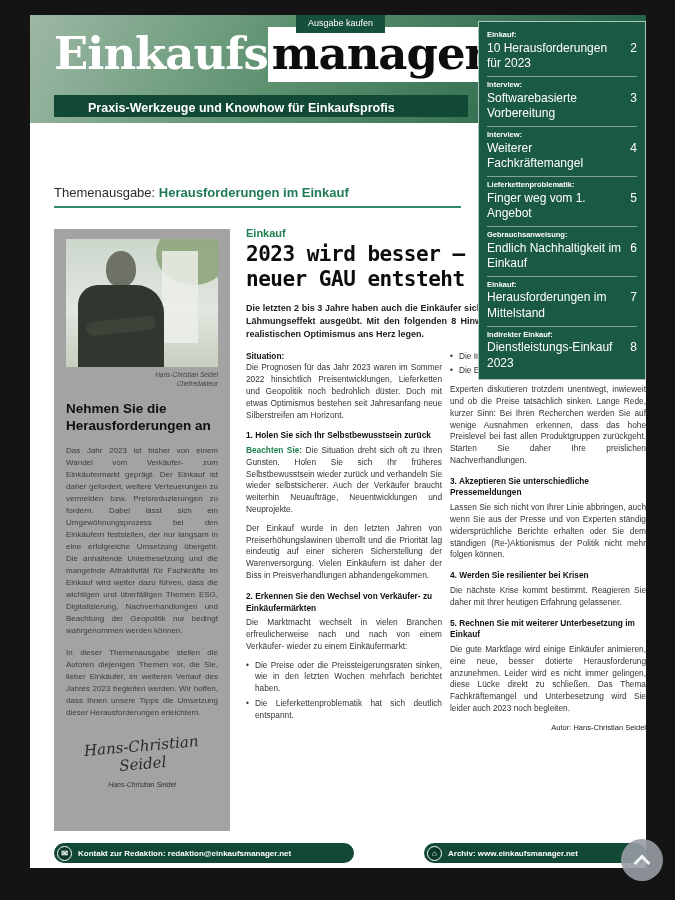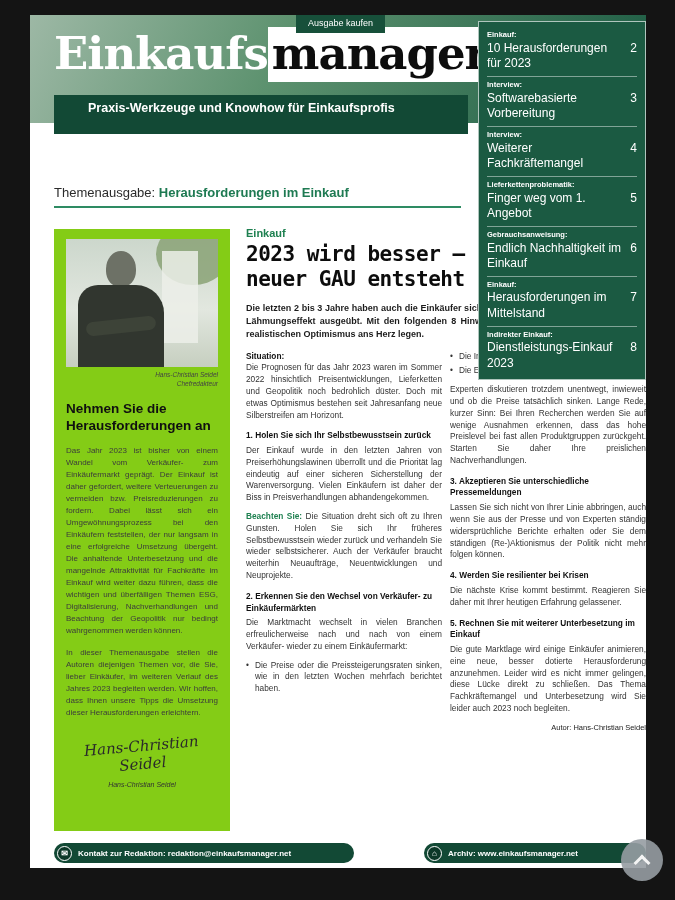--- a/index.html
+++ b/index.html
@@ -12,40 +12,40 @@
   
   .header { position:absolute; left:0; top:0; width:616px; height:108px;
             background:linear-gradient(115deg,#9db8a5 0%,#5d926f 40%,#1c5b43 100%); }
   .buy-button { position:absolute; left:266px; top:0; background:#17503a; color:#fff;
                 font-size:9px; padding:3px 12px 5px; border:0; cursor:pointer; z-index:6;
                 font-family:"Liberation Sans", sans-serif; }
   .masthead { position:absolute; left:24px; top:12px; font-family:"DejaVu Serif", serif;
               font-weight:bold; font-size:45px; letter-spacing:-1px; white-space:nowrap; z-index:2; }
   .masthead .part-white { color:#ffffff; }
   .masthead .part-black { color:#0d0d0d; background:#ffffff; padding:0 10px 2px 4px; display:inline-block; }
-  .tagline-bar { position:absolute; left:24px; top:80px; width:414px; height:39px; background:#124935;
+  .tagline-bar { position:absolute; left:24px; top:80px; width:414px; height:22px; background:#124935;
                  color:#fff; font-weight:bold; font-size:12.5px; line-height:27px; padding-left:34px; z-index:2; }
 
   
   .toc { position:absolute; left:448px; top:6px; width:168px; background:#1b5a42;
          border:1px solid rgba(255,255,255,0.65); padding:5px 8px 3px; color:#fff; z-index:5; }
   .toc-item { border-bottom:1px solid rgba(255,255,255,0.45); padding:3px 0 4px; cursor:pointer; }
   .toc-item:last-child { border-bottom:0; }
   .toc-cat { font-weight:bold; font-size:7.5px; line-height:1.3; }
   .toc-row { display:flex; justify-content:flex-end; font-size:12px; line-height:1.3; margin-top:1px; }
   .toc-page { margin-left:6px; }
 
   
   .theme-line { position:absolute; left:24px; top:170px; font-size:13px; color:#2b2b2b; }
   .theme-value { color:#1e7a52; font-weight:bold; }
   .green-rule { position:absolute; left:24px; top:191px; width:407px; height:2px; background:#2e8b63; }
 
   
   .sidebar { position:absolute; left:24px; top:214px; width:176px; height:602px;
-             background:#84cc16; padding:10px 12px; }
+             background:#a3a3a3; padding:10px 12px; }
   .photo { position:relative; width:152px; height:128px; overflow:hidden;
            background:linear-gradient(180deg,#ccd7cc 0%,#e2e7df 55%,#c6cfc0 100%); }
   .photo-foliage { position:absolute; right:-12px; top:-16px; width:74px; height:62px;
                    background:#8aa275; border-radius:50%; opacity:.85; }
   .photo-building { position:absolute; right:20px; top:12px; width:36px; height:92px;
                     background:#eceee9; opacity:.85; }
   .person-head { position:absolute; left:40px; top:12px; width:30px; height:36px;
                  background:#6d7166; border-radius:50% 50% 45% 45%; }
   .person-body { position:absolute; left:12px; top:46px; width:86px; height:84px;
                  background:#31362f; border-radius:20px 28px 0 0; }
@@ -187,27 +187,28 @@
   <div class="main">
     <div class="kicker">Einkauf</div>
     <h1 class="headline">2023 wird besser – solange kein neuer GAU entsteht</h1>
     <p class="lead">Die letzten 2 bis 3 Jahre haben auch die Einkäufer sichtlich verunsichert und einen gewissen Lähmungseffekt ausgeübt. Mit den folgenden 8 Hinweisen möchte ich Ihnen wieder mehr realistischen Optimismus ans Herz legen.</p>
 
     <div class="cols">
       <div class="col">
         <p><span class="label-bold">Situation:</span><br>
            <span>Die Prognosen für das Jahr 2023 waren im Sommer 2022 hinsichtlich Preisentwicklungen, Lieferketten und Geopolitik noch bedrohlich düster. Doch mit etwas Optimismus bestehen seit Jahresanfang neue Silberstreifen am Horizont.</span></p>
         <div class="sec-heading">1. Holen Sie sich Ihr Selbstbewusstsein zurück</div>
-        <p>Der Einkauf wurde in den letzten Jahren von Preiserhöhungslawinen überrollt und die Priorität lag eindeutig auf einer sicheren Sicherstellung der Warenversorgung. Vielen Einkäufern ist daher der Biss in Preisverhandlungen abhandengekommen.</p>
         <p><span class="label-green">Beachten Sie:</span>
            <span>Die Situation dreht sich oft zu Ihren Gunsten. Holen Sie sich Ihr früheres Selbstbewusstsein wieder zurück und verhandeln Sie wieder selbstsicherer. Auch der Verkäufer braucht weiterhin Neuaufträge, Neuentwicklungen und Neuprojekte.</span></p>
+        <p>Der Einkauf wurde in den letzten Jahren von Preiserhöhungslawinen überrollt und die Priorität lag eindeutig auf einer sicheren Sicherstellung der Warenversorgung. Vielen Einkäufern ist daher der Biss in Preisverhandlungen abhandengekommen.</p>
         <div class="sec-heading">2. Erkennen Sie den Wechsel von Verkäufer- zu Einkäufermärkten</div>
         <p>Die Marktmacht wechselt in vielen Branchen erfreulicherweise nach und nach von einem Verkäufer- wieder zu einem Einkäufermarkt:</p>
         <ul class="bullets">
           <li>Die Preise oder die Preissteigerungsraten sinken, wie in den letzten Wochen mehrfach berichtet haben.</li>
+          <li>Die Lieferkettenproblematik hat sich deutlich entspannt.</li>
         </ul>
       </div>
 
       <div class="col">
         <ul class="bullets">
           <li>Die Inflation geht zurück.</li>
           <li>Die Energieversorgung ist sicherer.</li>
         </ul>
         <p>Experten diskutieren trotzdem unentwegt, inwieweit und ob die Preise tatsächlich sinken. Lange Rede, kurzer Sinn: Bei Ihren Recherchen werden Sie auf wenige Ausnahmen erkennen, dass das hohe Preislevel bei fast allen Produktgruppen zurückgeht. Starten Sie daher Ihre preislichen Nachverhandlungen.</p>
         <div class="sec-heading">3. Akzeptieren Sie unterschiedliche Pressemeldungen</div>

